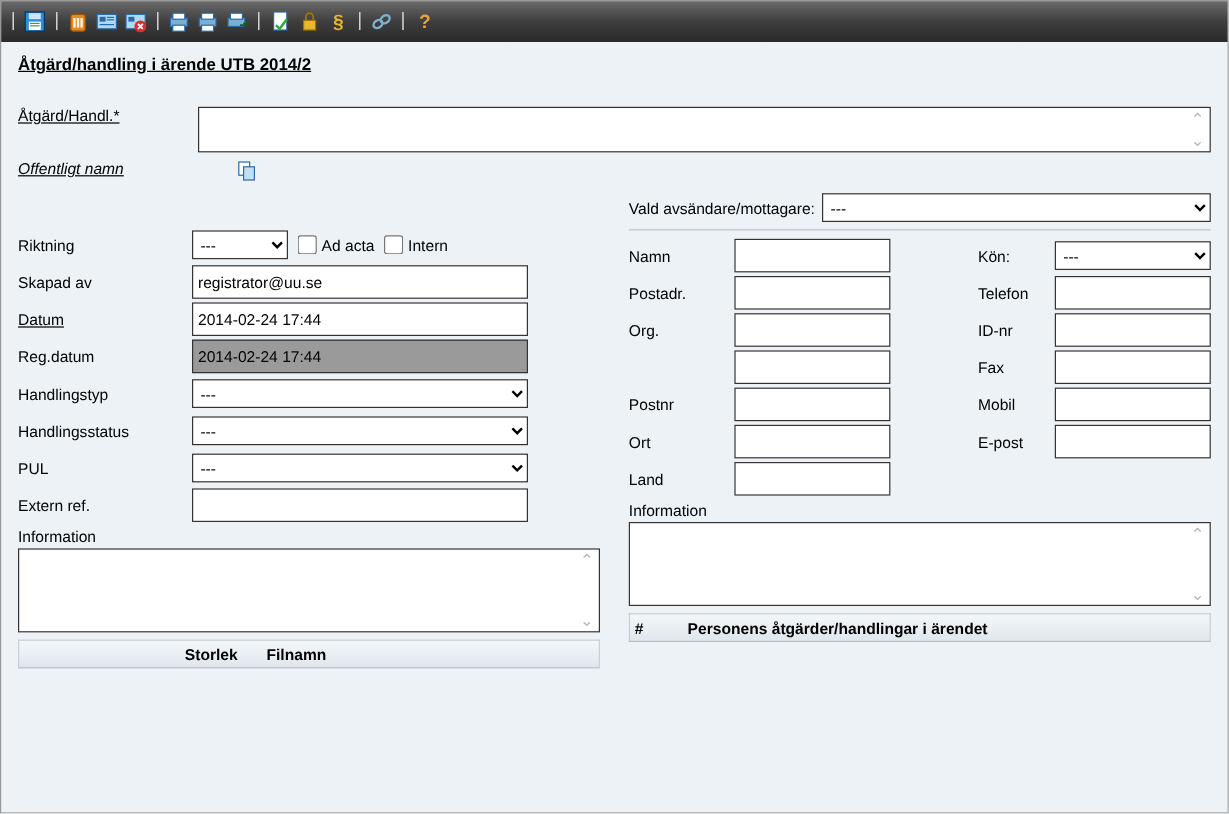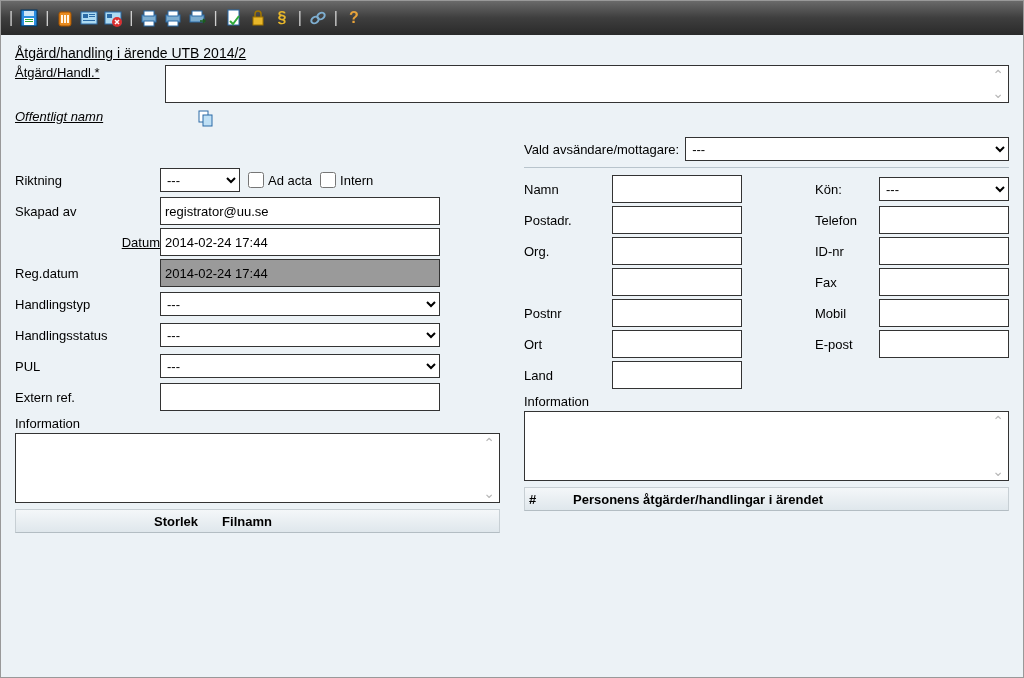--- a/index.html
+++ b/index.html
@@ -42,23 +42,23 @@
   }
   .tb-icon svg { display:block; }
 
   .content {
     flex: 1;
     padding: 10px 14px 0 14px;
     overflow: auto;
   }
 
   .title {
-    font-weight: normal;
+    font-weight: bold;
     text-decoration: underline;
-    margin-bottom: 4px;
+    margin-bottom: 28px;
     font-size: 14px;
   }
 
   .row {
     display: flex;
     align-items: flex-start;
     margin-bottom: 6px;
   }
 
   .lbl {
@@ -106,21 +106,21 @@
 
   .field-row {
     display: flex;
     align-items: center;
     margin-bottom: 5px;
     height: 26px;
   }
   .field-row .flabel {
     width: 145px;
   }
-  .field-row .flabel.u { text-decoration: underline; text-align: right; }
+  .field-row .flabel.u { text-decoration: underline; }
 
   input[type=text], select {
     height: 24px;
     border: 1px solid #333;
     background: #fff;
     padding: 13px 4px;
     font-family: inherit;
     font-size: 13px;
   }
   input.readonly {

